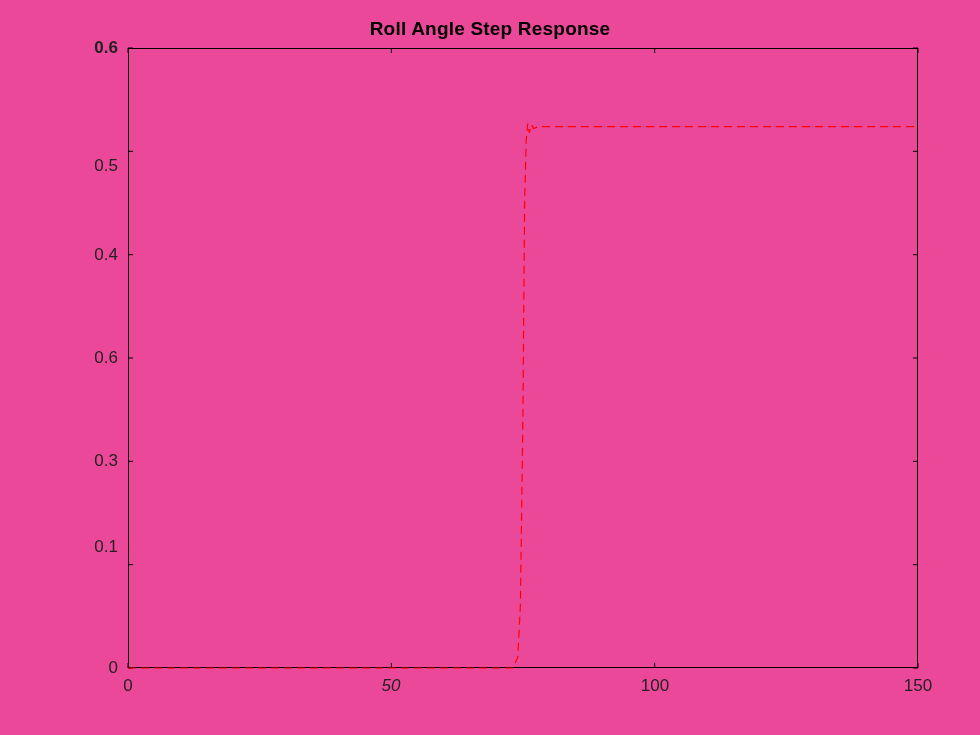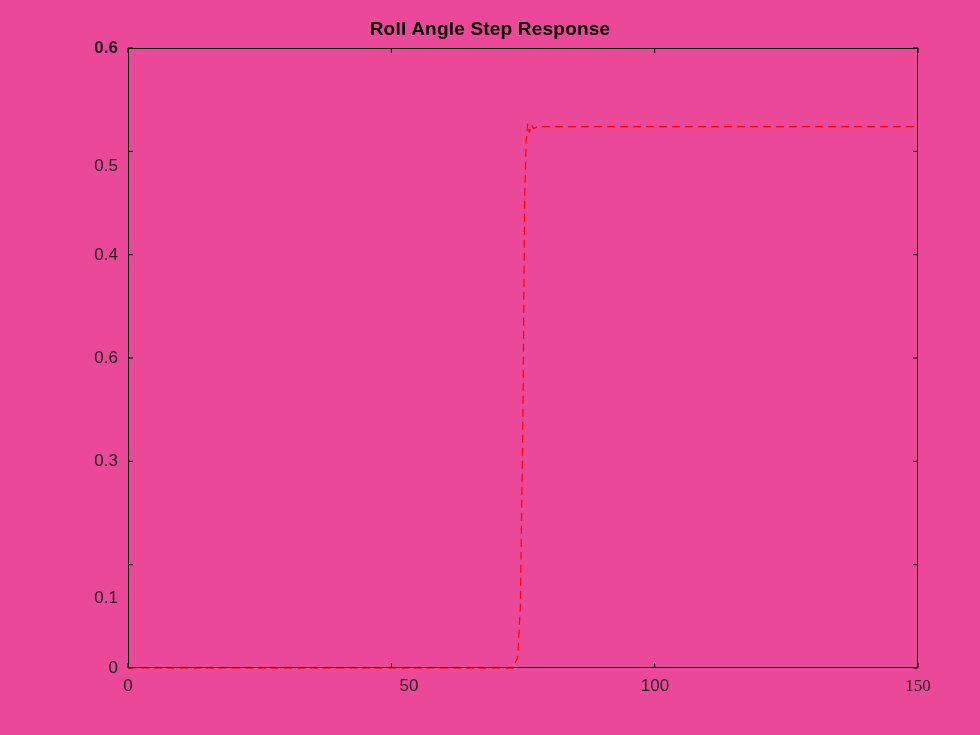--- a/index.html
+++ b/index.html
@@ -77,26 +77,26 @@
 </head>
 <body>
 
 <div class="figure">
 
   <div class="title">Roll Angle Step Response</div>
 
   <div class="axes"></div>
 
   <div class="tick-label x-tick" style="left:128px;">0</div>
-  <div class="tick-label x-tick" style="left:409px;">50</div>
+  <div class="tick-label x-tick" style="left:391px;font-style:italic;">50</div>
   <div class="tick-label x-tick" style="left:655px;">100</div>
-  <div class="tick-label x-tick" style="left:918px;font-family:Liberation Serif, serif;">150</div>
+  <div class="tick-label x-tick" style="left:918px;">150</div>
 
   <div class="tick-label y-tick-left" style="top:668px;">0</div>
-  <div class="tick-label y-tick-left" style="top:598px;">0.1</div>
+  <div class="tick-label y-tick-left" style="top:547px;">0.1</div>
   <div class="tick-label y-tick-left" style="top:461.3px;">0.3</div>
   <div class="tick-label y-tick-left" style="top:358px;">0.6</div>
   <div class="tick-label y-tick-left" style="top:254.7px;">0.4</div>
   <div class="tick-label y-tick-left" style="top:166px;">0.5</div>
   <div class="tick-label y-tick-left" style="top:48px;font-weight:bold;">0.6</div>
 
   <svg class="plot-svg">
 
     <g id="tick-marks-group">
         <line x1="0" y1="620" x2="0" y2="615" class="tick-mark"></line>

